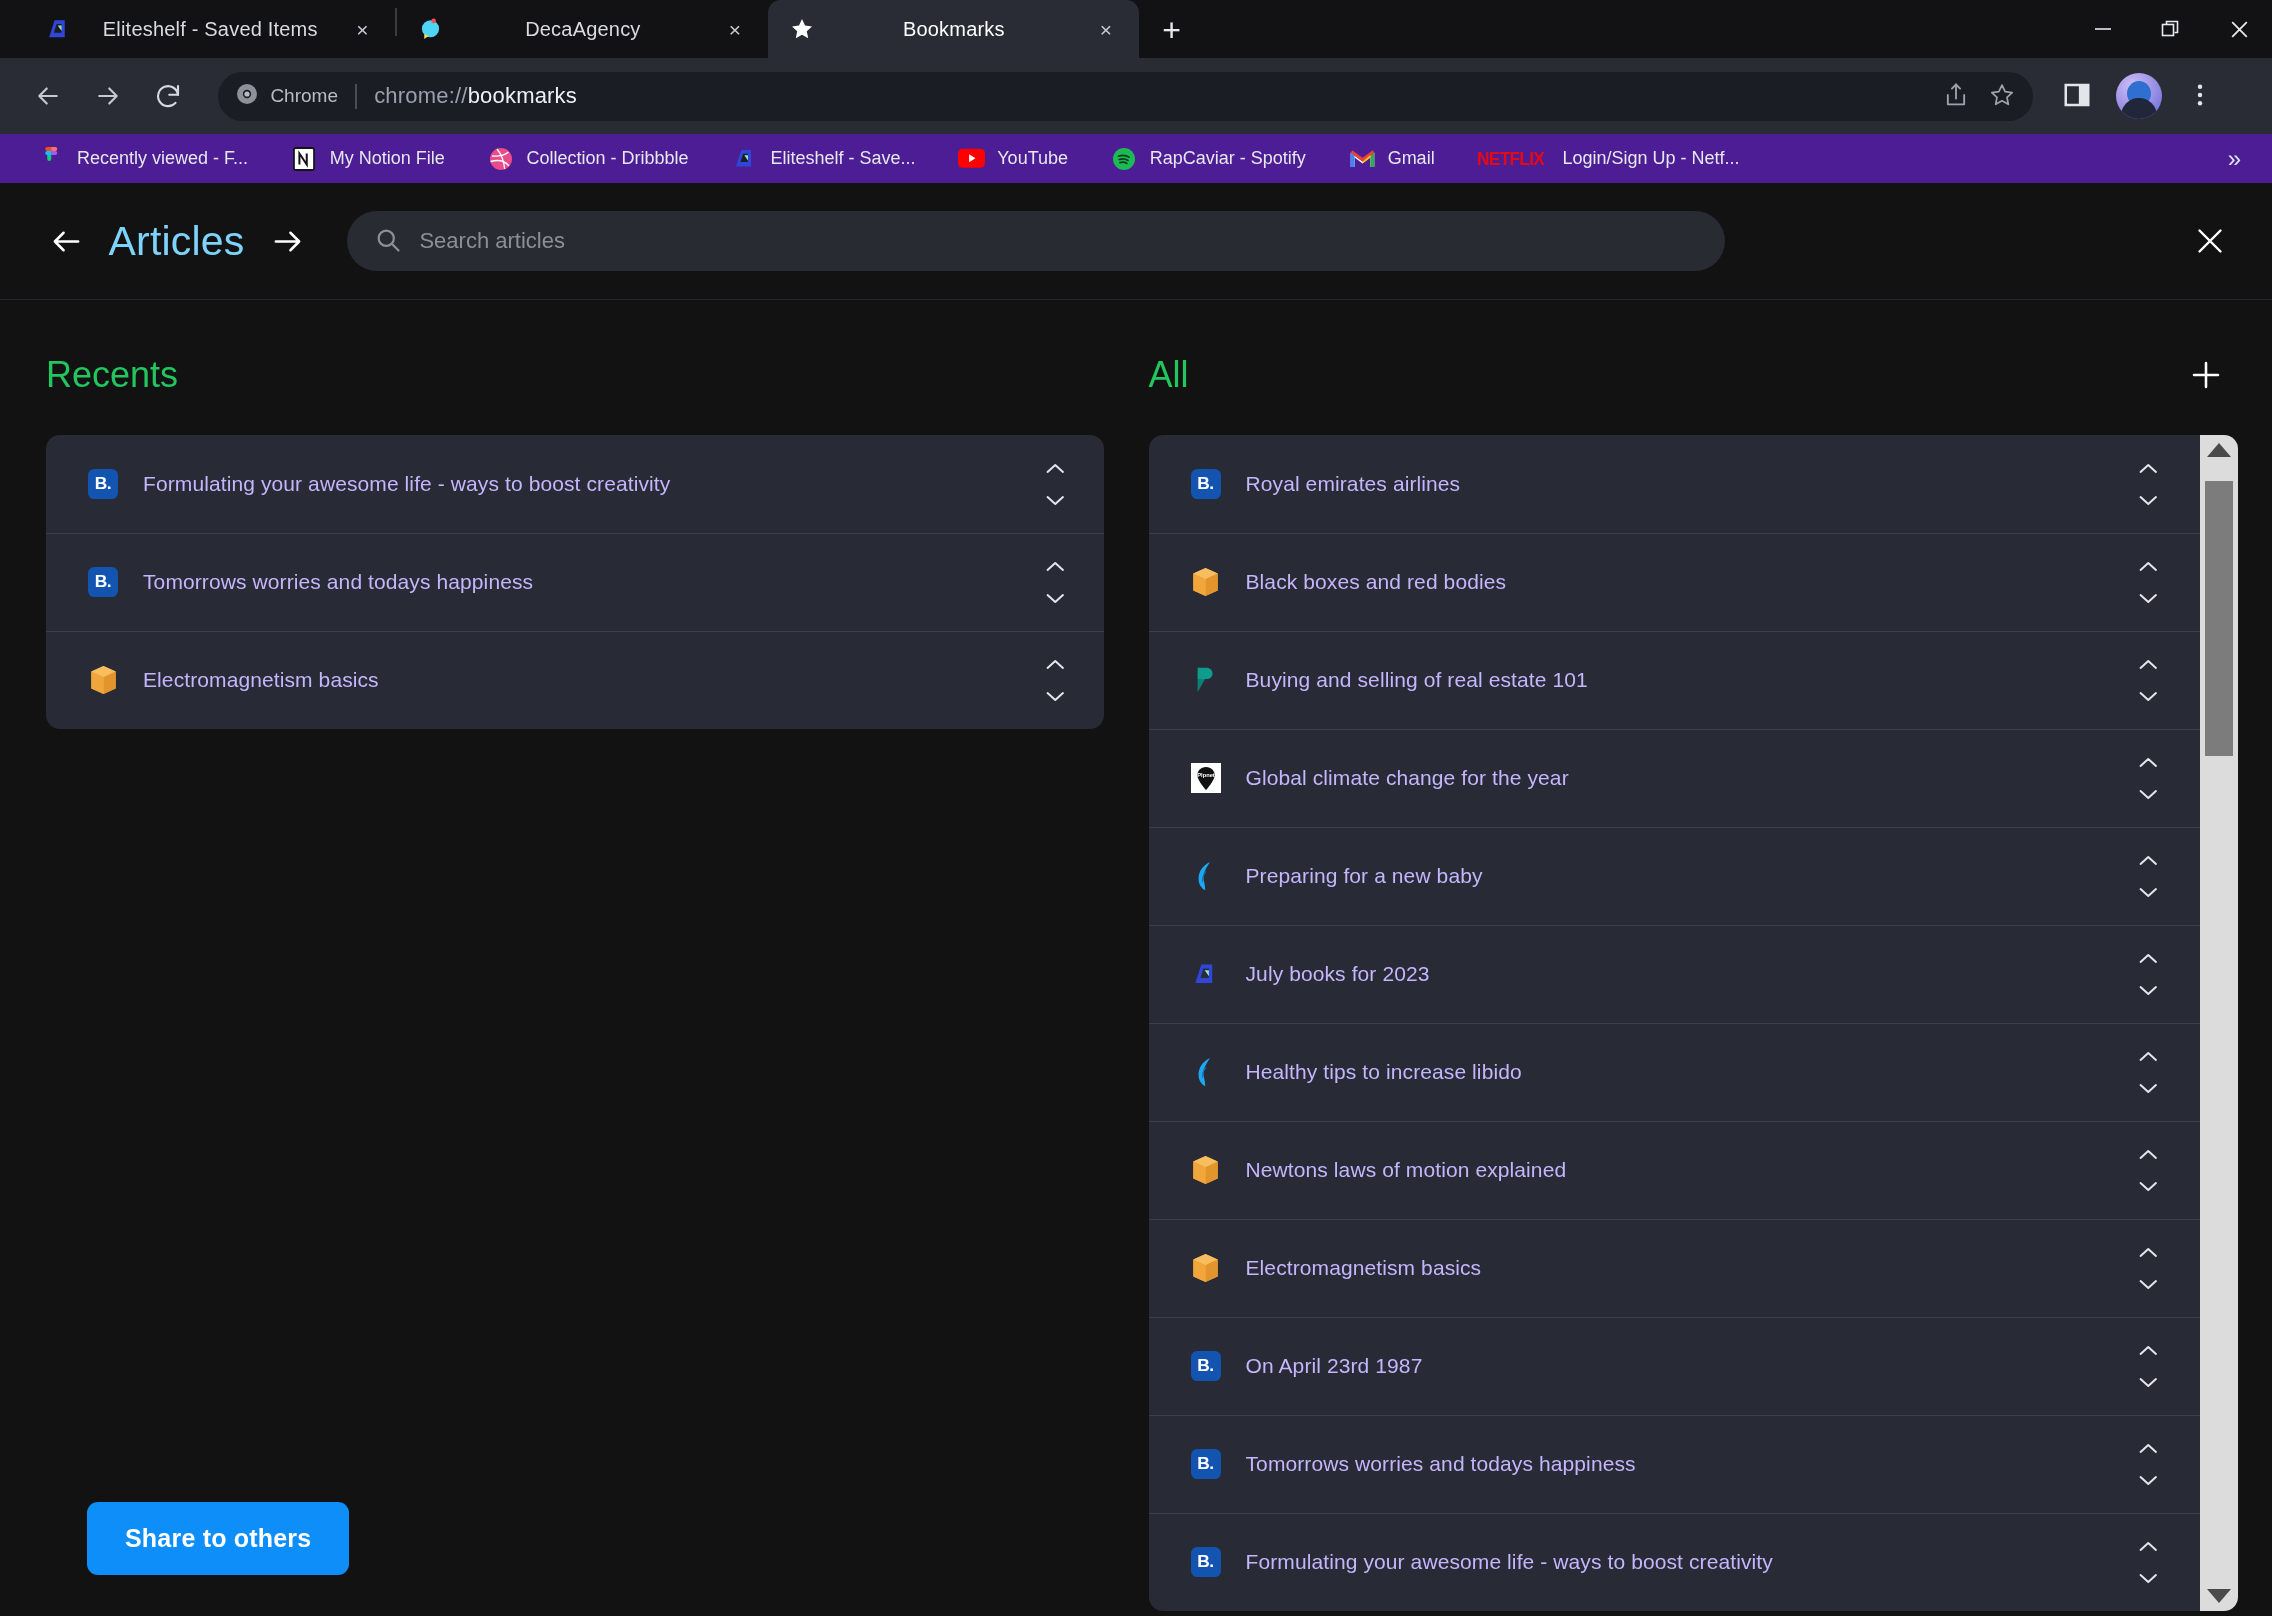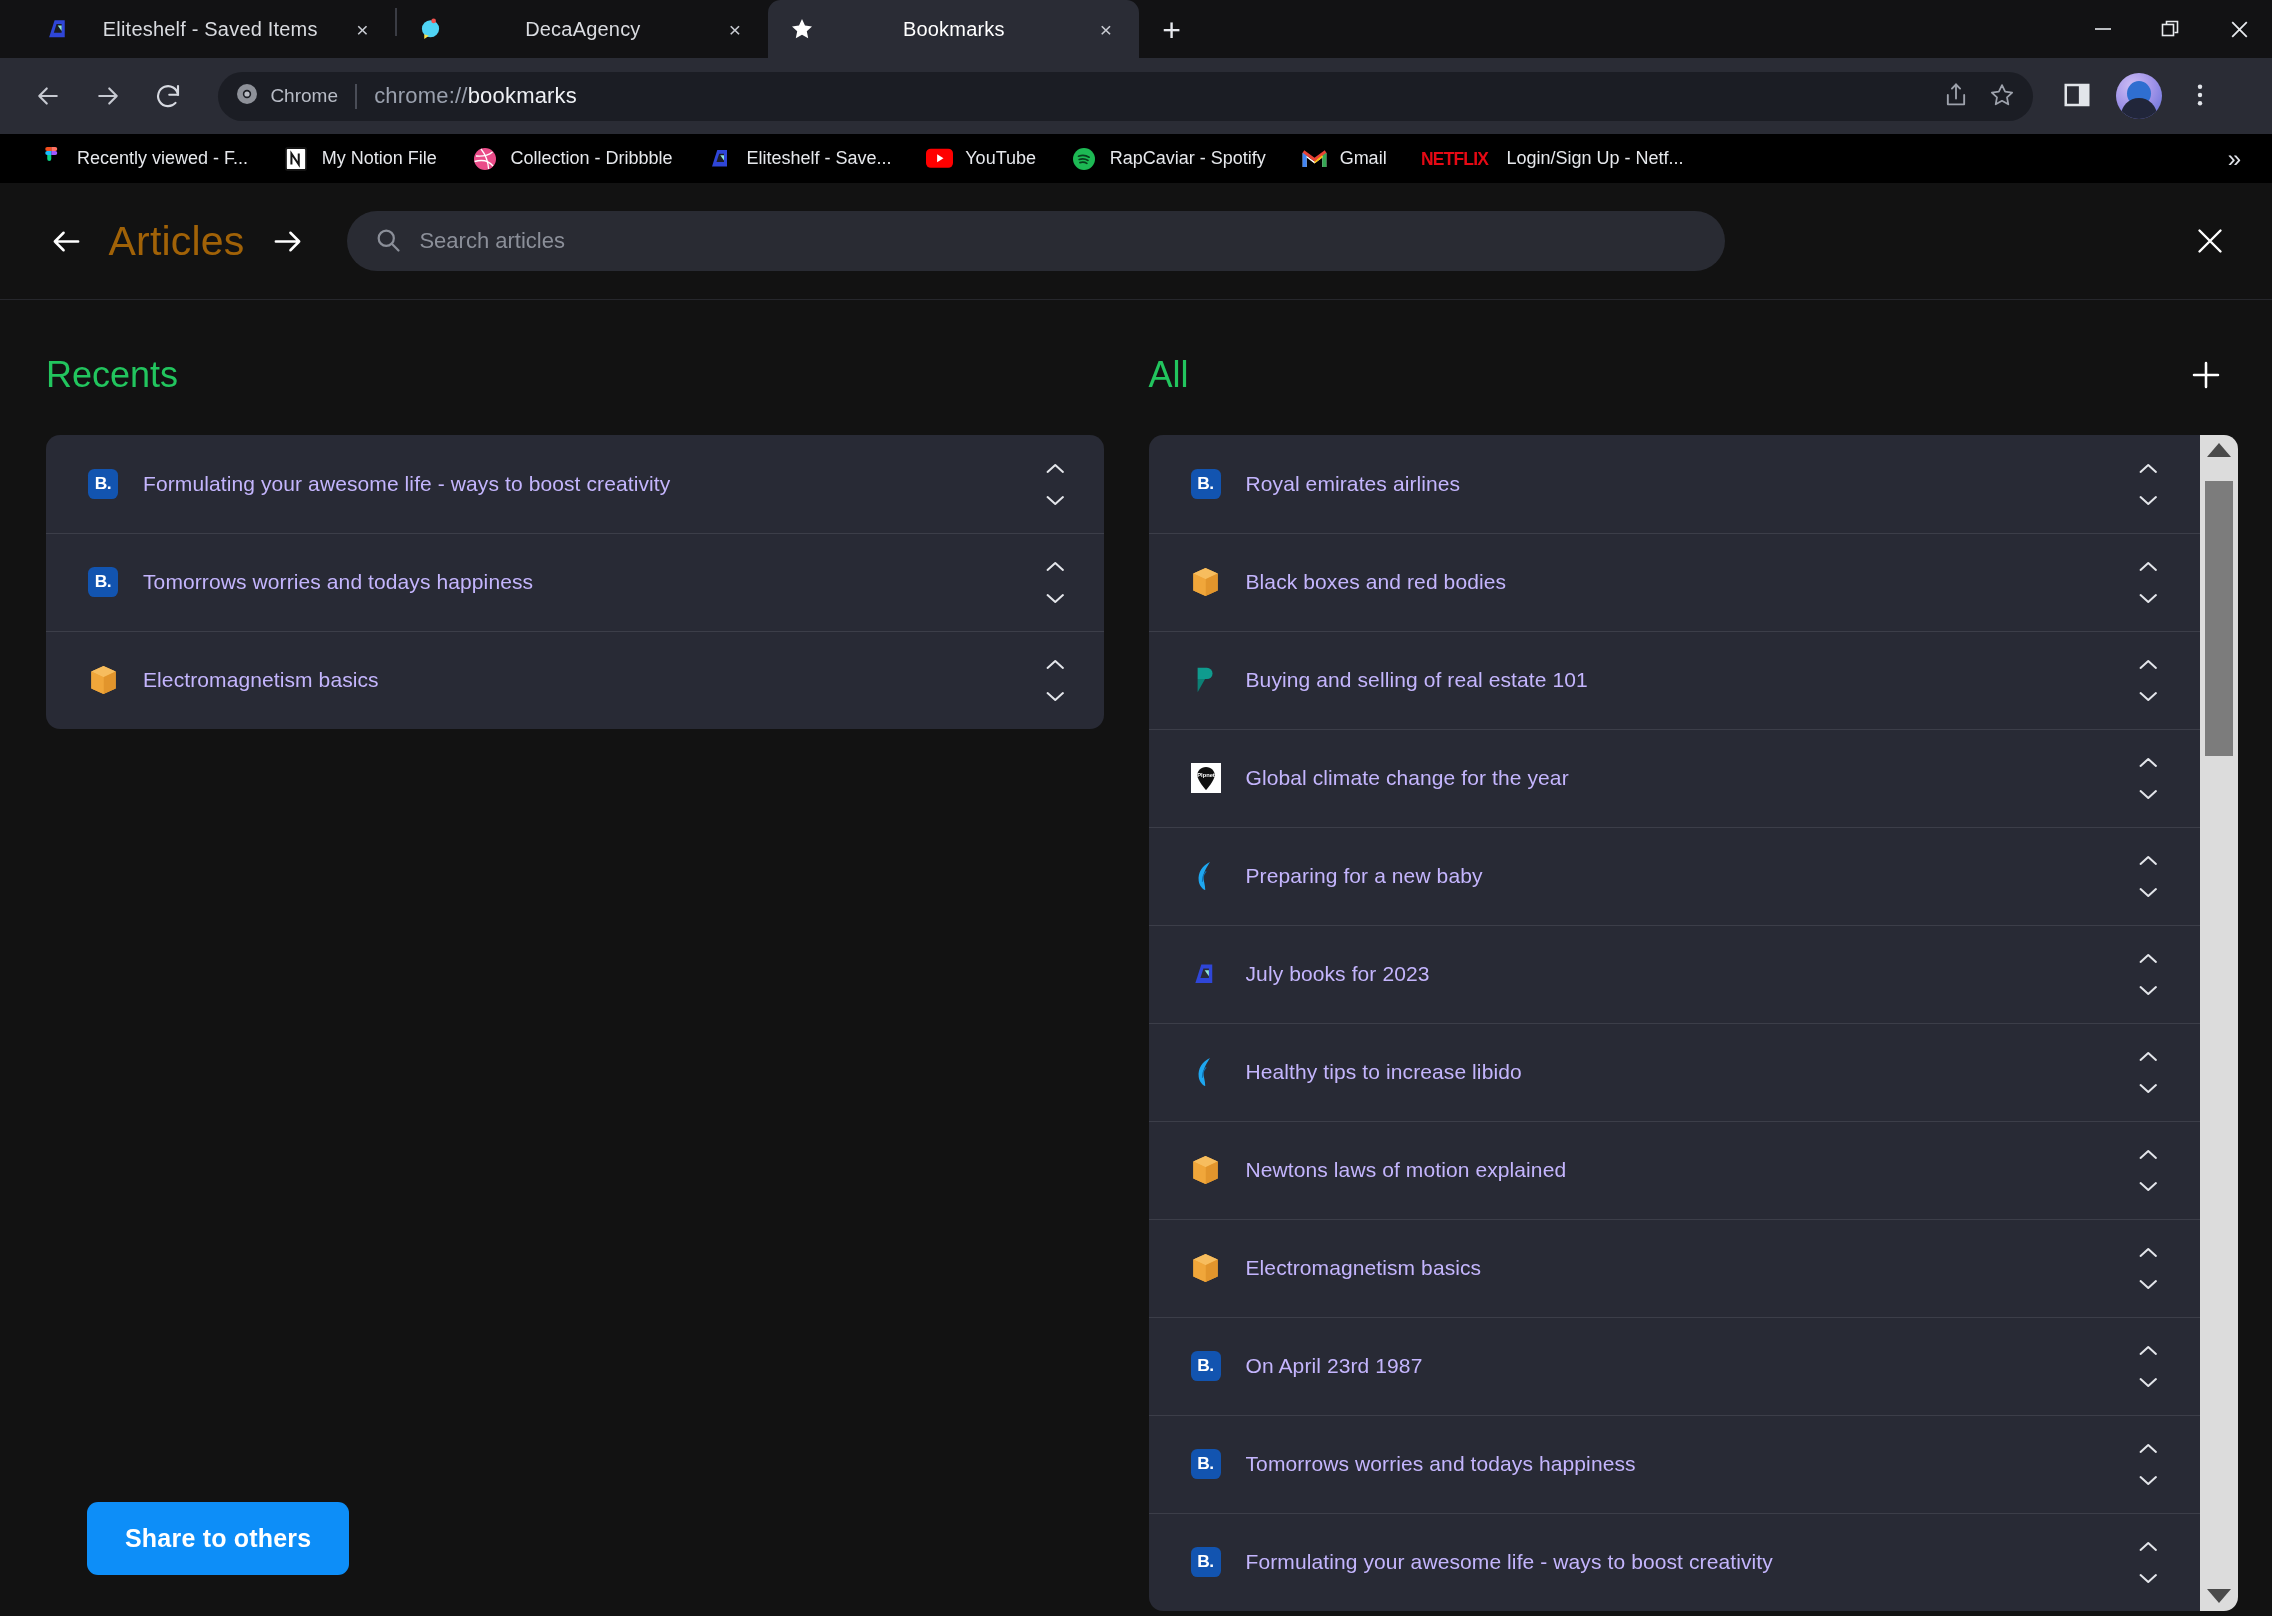--- a/index.html
+++ b/index.html
@@ -43,36 +43,36 @@
   .omni-div { width:1.6px;height:25px;background:#4a4d57; margin:0 4.7px; }
   .omni-url { font-size:22px; color:#9aa0ad; letter-spacing:0.2px;}
   .omni-url b { color:#eef0f4; font-weight:400; }
   .omni-actions { margin-left:auto; display:flex; align-items:center; gap:17.4px; }
   .tb-right { display:flex; align-items:center; gap:24px; margin-left: 20.5px; }
   .avatar { width:46px;height:46px;border-radius:50%;background: radial-gradient(circle at 35% 28%, #cdbdf5 0%, #9f93e8 48%, #5b6ad6 100%); position:relative; overflow:hidden; }
   .avatar::after{ content:""; position:absolute; left:50%; top:54%; transform:translateX(-50%); width:36px;height:36px;border-radius:50% 50% 0 0; background:#21263a; }
   .avatar::before{ content:""; position:absolute; left:50%; top:18%; transform:translateX(-50%); width:24px;height:25px;border-radius:50%; background:#2f6fd0; }
 
   .bookmarkbar {
-    height: 49px; background:#000000; display:flex; align-items:center; padding: 0 20.5px; gap: 0; flex:0 0 49px;
+    height: 49px; background:#4c1d95; display:flex; align-items:center; padding: 0 20.5px; gap: 8px; flex:0 0 49px;
     color:#e6e8ec; font-size: 18px;
   }
   .bm { display:flex; align-items:center; gap:12px; padding: 0 17.4px; height:38px; white-space:nowrap; }
   .bm .bm-ico { width:27px;height:27px;flex:0 0 27px;display:flex;align-items:center;justify-content:center; }
   .bm-overflow { margin-left:auto; width:36px;height:36px;display:flex;align-items:center;justify-content:center;color:#dfe2e8;font-size:24px; }
 
   
   .app { flex:1 1 auto; background:#121212; display:flex; flex-direction:column; overflow:hidden; position:relative; }
   .app-header {
     height: 117px; flex:0 0 117px; display:flex; align-items:center; padding: 0 36px 0 44px;
     border-bottom: 1.6px solid #26272c; gap: 0;
   }
   .hdr-nav { display:flex; align-items:center; gap: 20.5px; }
   .arrowbtn { width:44px;height:44px;display:flex;align-items:center;justify-content:center;color:#ffffff; }
-  .page-title { font-size: 41px; color:#a16207; font-weight:400; letter-spacing:0.2px;text-align:right; }
+  .page-title { font-size: 41px; color:#7dd3fc; font-weight:400; letter-spacing:0.2px;text-align:right; }
   .searchbar {
     margin-left: 38px; flex: 0 0 1378px; height: 60px; background:#292b33; border-radius: 32px;
     display:flex; align-items:center; gap: 17.4px; padding: 0 27px;
   }
   .searchbar .ph { color:#8b8f99; font-size: 22px; }
   .hdr-close { margin-left:auto; width:55px;height:55px;display:flex;align-items:center;justify-content:center;color:#ffffff; }
 
   .content { flex:1 1 auto; display:flex; padding: 0; overflow:hidden; }
   .col { padding: 46px 0 0 0; }
   .col-left  { flex: 0 0 1128px; padding-left: 46px; padding-right: 24px; position:relative; }

